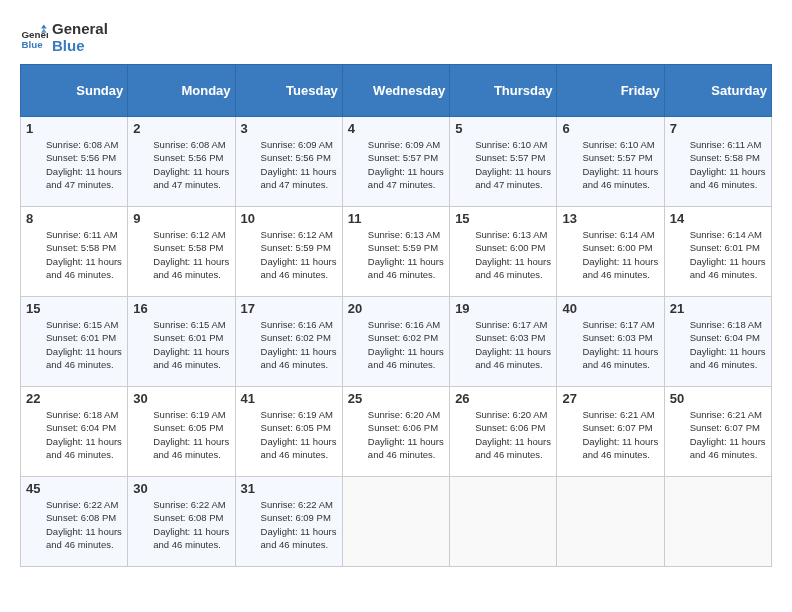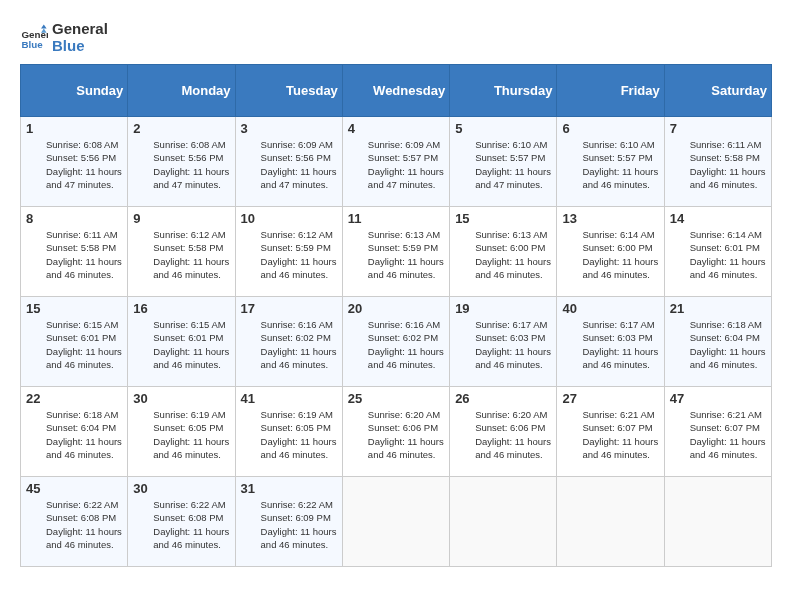--- a/index.html
+++ b/index.html
@@ -226,21 +226,21 @@
         </td>
         <td>
           <span class="day-number">26</span>
           <div class="cell-content">Sunrise: 6:20 AM<br>Sunset: 6:06 PM<br>Daylight: 11 hours<br>and 46 minutes.</div>
         </td>
         <td>
           <span class="day-number">27</span>
           <div class="cell-content">Sunrise: 6:21 AM<br>Sunset: 6:07 PM<br>Daylight: 11 hours<br>and 46 minutes.</div>
         </td>
         <td>
-          <span class="day-number">47</span>
+          <span class="day-number">50</span>
           <div class="cell-content">Sunrise: 6:21 AM<br>Sunset: 6:07 PM<br>Daylight: 11 hours<br>and 46 minutes.</div>
         </td>
       </tr>
       <tr>
         <td>
           <span class="day-number">45</span>
           <div class="cell-content">Sunrise: 6:22 AM<br>Sunset: 6:08 PM<br>Daylight: 11 hours<br>and 46 minutes.</div>
         </td>
         <td>
           <span class="day-number">30</span>

